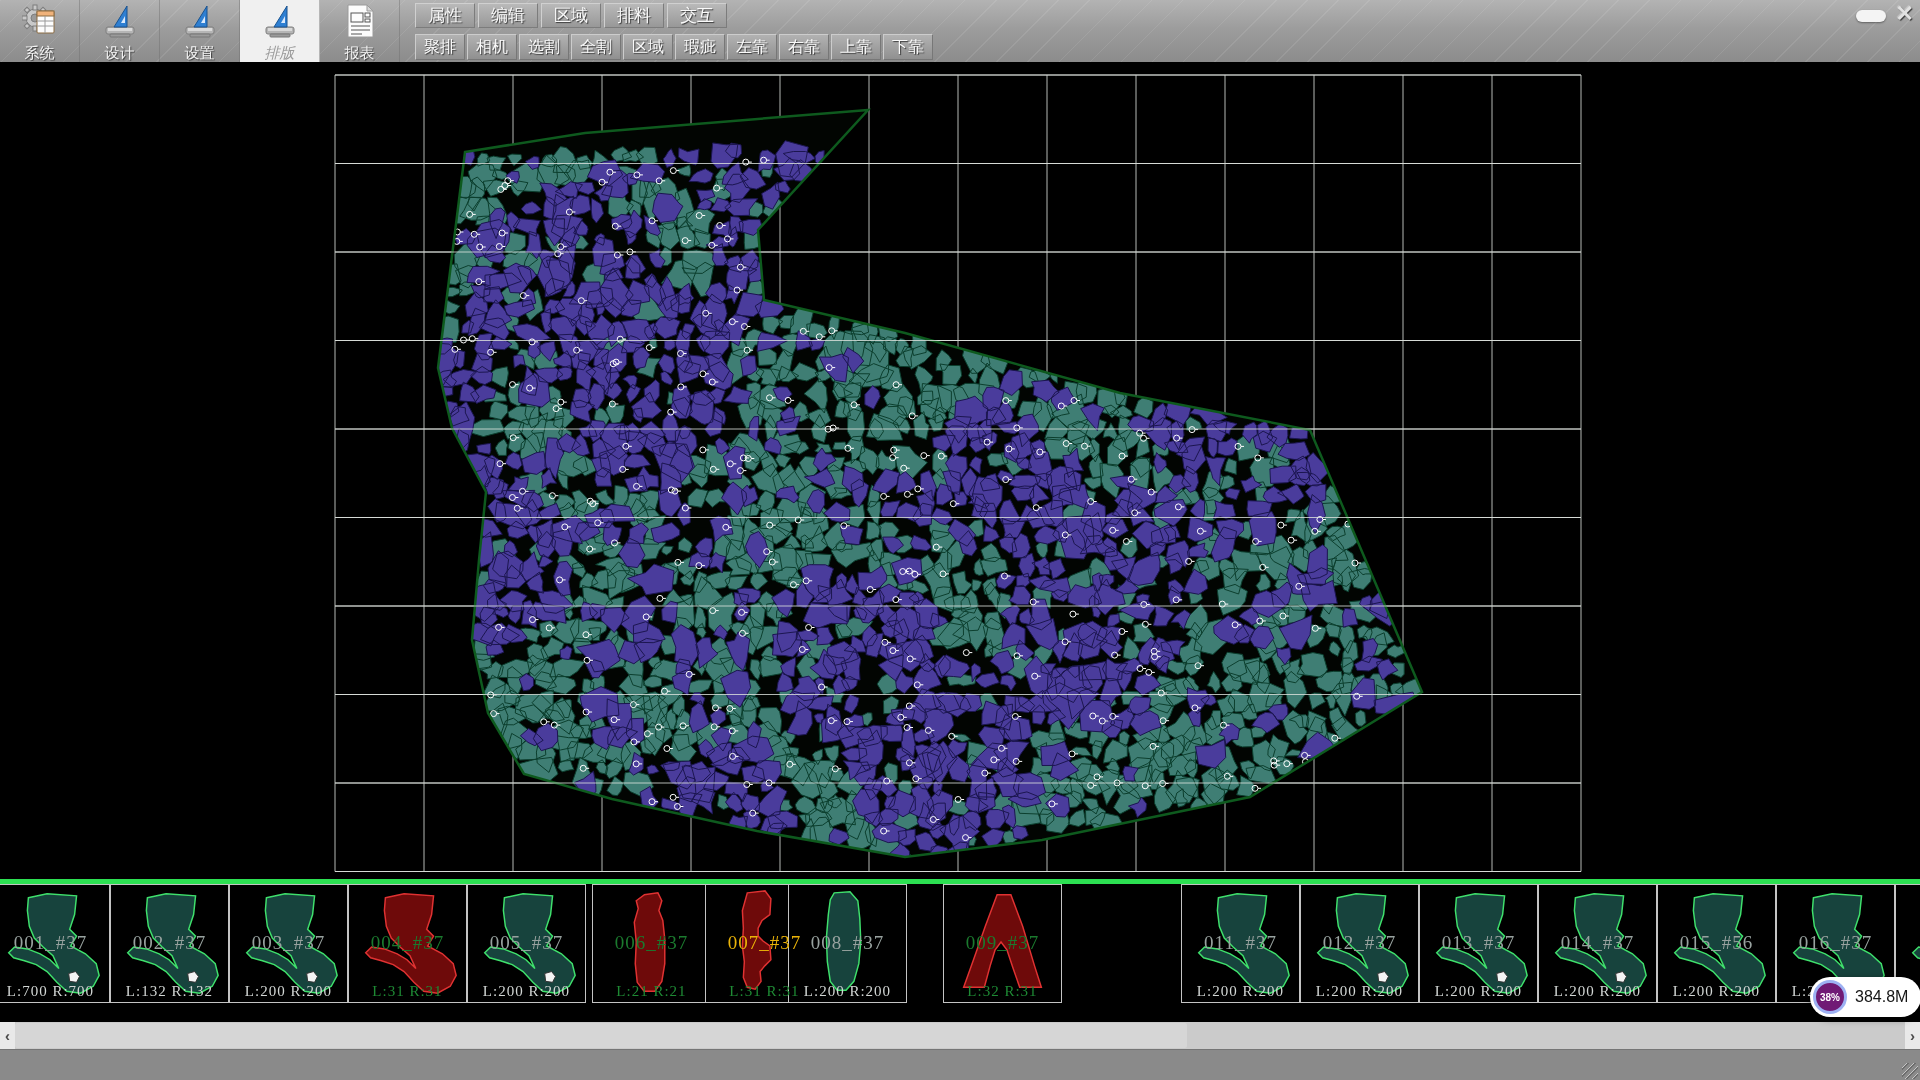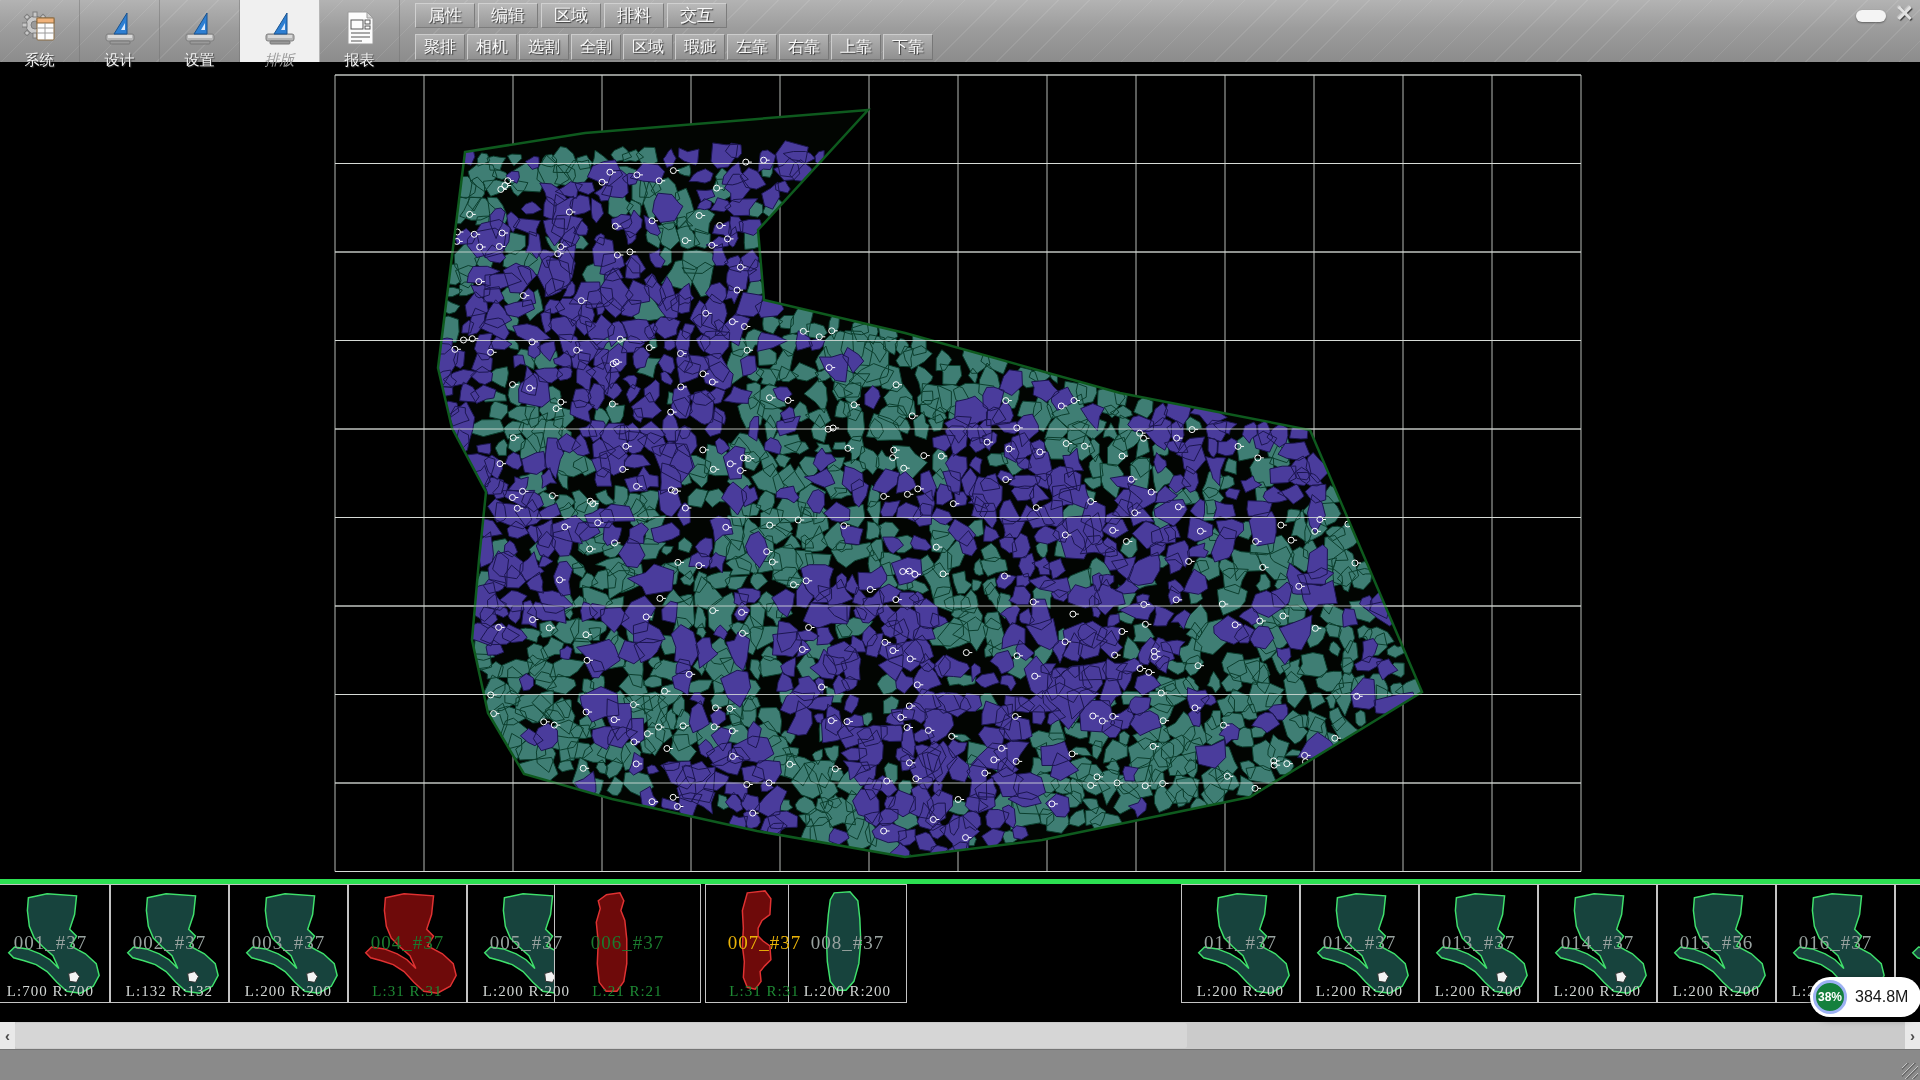--- a/index.html
+++ b/index.html
@@ -6,21 +6,21 @@
   #app{position:relative;width:1920px;height:1080px;overflow:hidden;background:#000;
        font-family:"Liberation Sans",sans-serif;}
 
   
   .toolbar{position:absolute;left:0;top:0;width:1920px;height:62px;
     background:linear-gradient(#b3b3b3,#9d9d9d 45%,#8c8c8c);border-bottom:1px solid #6e6e6e;}
   .toolbar::after{content:"";position:absolute;inset:0;pointer-events:none;
     background:repeating-linear-gradient(135deg,rgba(255,255,255,.09) 0 1px,transparent 1px 22px);}
   .big-buttons{position:absolute;left:0;top:0;height:62px;display:flex;z-index:2;}
   .big-btn{width:80px;height:62px;display:flex;flex-direction:column;align-items:center;
-    justify-content:flex-start;padding-top:10px;box-sizing:border-box;cursor:default;
+    justify-content:flex-start;padding-top:3px;box-sizing:border-box;cursor:default;
     border-right:1px solid rgba(110,110,110,.45);}
   .big-btn .bb-icon{width:36px;height:36px;}
   .big-btn .bb-label{font-size:15px;color:#f4f4f4;text-shadow:1px 1px 1px rgba(50,50,50,.9);margin-top:1px;}
   .big-btn.active{background:#f0f0f0;}
   .big-btn.active .bb-label{color:#9a9a9a;text-shadow:none;font-style:italic;}
 
   .menu-row{position:absolute;left:415px;top:3px;display:flex;gap:3px;z-index:2;}
   .menu-btn{width:60px;height:25px;display:flex;align-items:center;justify-content:center;
     background:linear-gradient(#b9b9b9,#989898);border:1px solid;border-color:#d0d0d0 #7c7c7c #7c7c7c #d0d0d0;
     color:#fafafa;font-size:17px;text-shadow:1px 1px 1px rgba(45,45,45,.9);box-sizing:border-box;}
@@ -45,22 +45,22 @@
   .cell svg{position:absolute;left:0;top:0;}
   .cell-label{position:absolute;top:47px;left:0;width:100%;text-align:center;
     font-family:"Liberation Serif","DejaVu Serif",serif;font-size:19px;letter-spacing:1px;z-index:2;}
   .cell-lr{position:absolute;bottom:2px;left:0;width:100%;text-align:center;
     font-family:"Liberation Serif","DejaVu Serif",serif;font-size:15px;letter-spacing:1px;z-index:2;}
 
   
   .badge{position:absolute;left:1810px;top:977px;height:40px;background:#fff;border-radius:21px;
     display:flex;align-items:center;padding:0 13px 0 3px;gap:8px;z-index:5;
     box-shadow:0 2px 7px rgba(0,0,0,.5);}
-  .badge-circle{width:28px;height:28px;border-radius:50%;background:#15803d;border:3px solid #9db1f3;
-    color:#fff;font-size:12px;font-weight:bold;display:flex;align-items:center;justify-content:center;}
+  .badge-circle{width:28px;height:28px;border-radius:50%;background:#701a75;border:3px solid #9db1f3;
+    color:#fff;font-size:10px;font-weight:bold;display:flex;align-items:center;justify-content:center;}
   .badge-text{font-size:16px;color:#151515;}
 
   
   .hscroll{position:absolute;left:0;top:1022px;width:1920px;height:27px;background:#cbcbcb;display:flex;}
   .hs-arrow{width:15px;height:27px;background:#e9e9e9;color:#4a4a4a;font-size:15px;font-weight:bold;
     display:flex;align-items:center;justify-content:center;}
   .hs-track{flex:1;background:#cbcbcb;position:relative;}
   .hs-thumb{position:absolute;left:0;top:1px;height:25px;width:62%;background:#d6d6d6;border-radius:2px;}
   .statusbar{position:absolute;left:0;top:1049px;width:1920px;height:31px;background:#8a8a8a;
     border-top:1px solid #757575;}
@@ -802,40 +802,47 @@
         <div class="cell-lr" style="color: rgb(30, 138, 52);">L:31 R:31</div>
       </div>
       <div class="cell" style="left: 467px;">
         <svg viewBox="0 0 119 119" width="117" height="117">
           <polygon points="37,13 56,9 86,11 84,30 79,45 86,52 80,62 95,70 106,80 109,92 103,103 90,110 76,108 66,99 56,88 45,81 33,77 22,74 17,69 23,63 36,65 49,70 59,76 68,85 62,72 52,63 43,54 38,42 36,26" fill="#17433d" stroke="#3fe06c" stroke-width="1.5"></polygon>
           <polygon points="78,90 85,88 89,93 86,99 79,98" fill="#f4f4f4" stroke="#333" stroke-width="1"></polygon>
         </svg>
         <div class="cell-label" style="color: rgb(152, 162, 159);">005_#37</div>
         <div class="cell-lr" style="color: rgb(210, 214, 212);">L:200 R:200</div>
       </div>
-      <div class="cell" style="left: 554px; padding-left: 28px;">
+      <div class="cell" style="left: 592px;">
         <svg viewBox="0 0 119 119" width="117" height="117">
           <polygon points="52,10 66,8 70,16 67,26 71,36 73,55 73,80 70,98 63,108 52,108 45,99 43,80 44,58 42,38 46,24 44,16" fill="#6e0a0a" stroke="#e03232" stroke-width="1.5"></polygon>
         </svg>
         <div class="cell-label" style="color: rgb(27, 122, 46);">006_#37</div>
         <div class="cell-lr" style="color: rgb(30, 138, 52);">L:21 R:21</div>
       </div>
       <div class="cell" style="left: 705px;">
         <svg viewBox="0 0 119 119" width="117" height="117">
           <polygon points="42,8 60,6 66,14 65,30 57,36 53,44 53,52 58,57 65,62 66,76 60,82 55,88 56,98 50,106 42,104 38,94 39,78 37,62 38,44 37,26" fill="#6e0a0a" stroke="#e03232" stroke-width="1.5"></polygon>
         </svg>
         <div class="cell-label" style="color: #eab308;">007_#37</div>
         <div class="cell-lr" style="color: rgb(30, 138, 52);">L:31 R:31</div>
       </div>
       <div class="cell" style="left: 788px;">
         <svg viewBox="0 0 119 119" width="117" height="117">
           <polygon points="46,8 62,7 70,16 72,34 73,58 71,80 66,98 58,107 49,107 42,98 39,78 38,54 40,30 42,15" fill="#17433d" stroke="#3fe06c" stroke-width="1.5"></polygon>
         </svg>
         <div class="cell-label" style="color: rgb(152, 162, 159);">008_#37</div>
         <div class="cell-lr" style="color: rgb(210, 214, 212);">L:200 R:200</div>
+      </div>
+      <div class="cell" style="left: 943px;">
+        <svg viewBox="0 0 119 119" width="117" height="117">
+          <polygon points="54,10 68,10 80,42 92,82 99,104 77,104 70,84 64,66 58,58 52,66 47,82 41,104 20,104 30,76 42,42" fill="#6e0a0a" stroke="#e03232" stroke-width="1.5"></polygon>
+        </svg>
+        <div class="cell-label" style="color: rgb(27, 122, 46);">009_#37</div>
+        <div class="cell-lr" style="color: rgb(30, 138, 52);">L:32 R:31</div>
       </div>
       <div class="cell" style="left: 1181px;">
         <svg viewBox="0 0 119 119" width="117" height="117">
           <polygon points="37,13 56,9 86,11 84,30 79,45 86,52 80,62 95,70 106,80 109,92 103,103 90,110 76,108 66,99 56,88 45,81 33,77 22,74 17,69 23,63 36,65 49,70 59,76 68,85 62,72 52,63 43,54 38,42 36,26" fill="#17433d" stroke="#3fe06c" stroke-width="1.5"></polygon>
         </svg>
         <div class="cell-label" style="color: rgb(152, 162, 159);">011_#37</div>
         <div class="cell-lr" style="color: rgb(210, 214, 212);">L:200 R:200</div>
       </div>
       <div class="cell" style="left: 1300px;">
         <svg viewBox="0 0 119 119" width="117" height="117">

